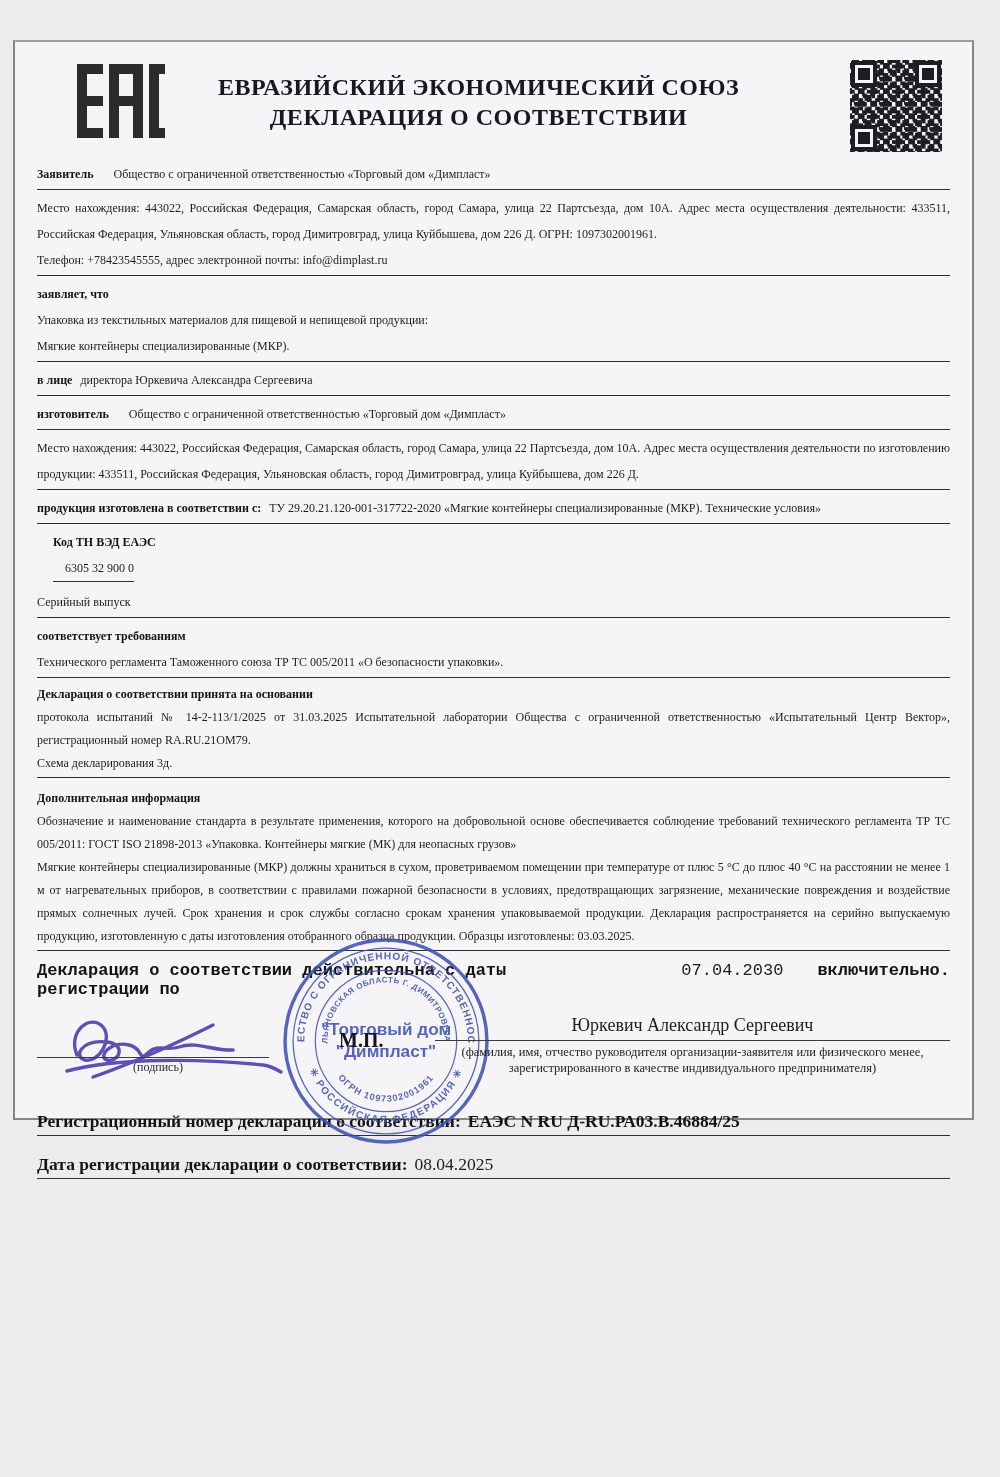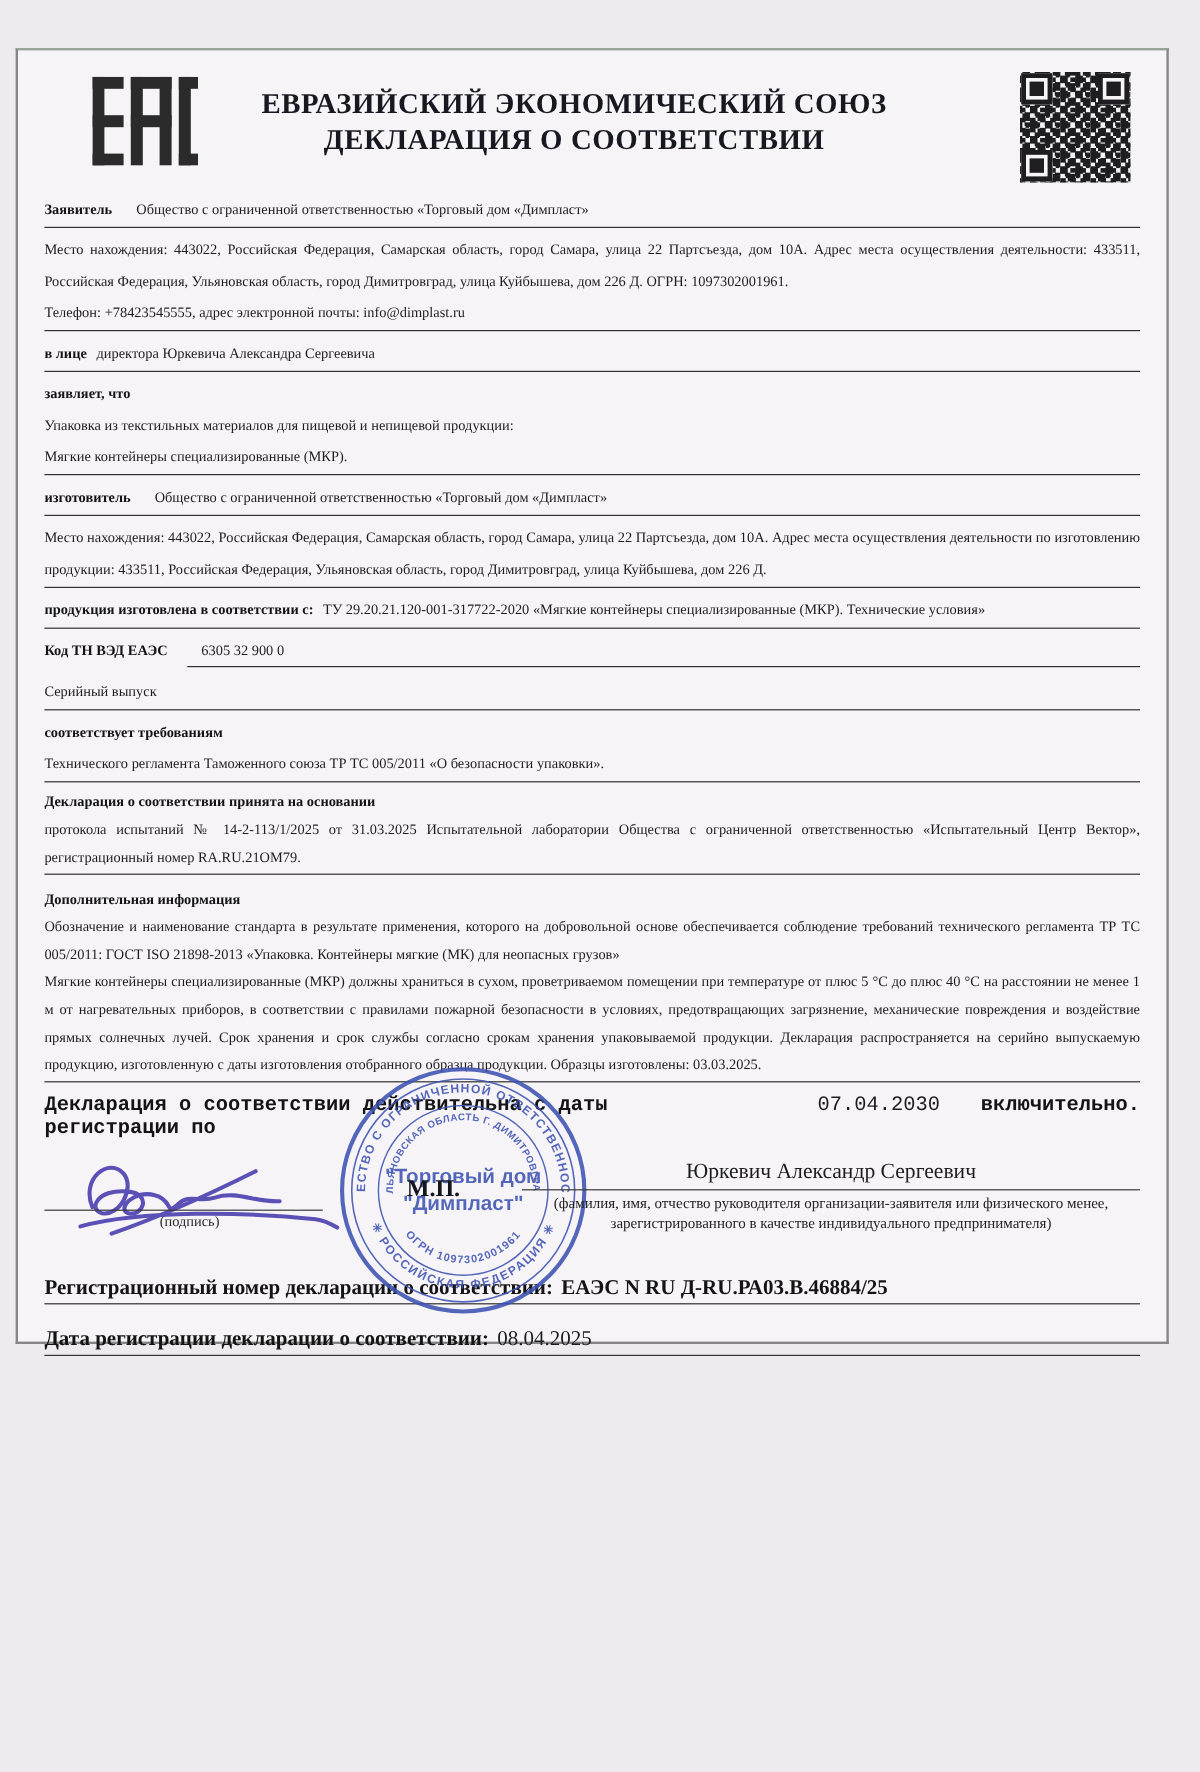--- a/index.html
+++ b/index.html
@@ -38,21 +38,21 @@
   .qr-f.bl{left:1px;bottom:1px;}
   
   .sec{padding:5px 0 2px;border-bottom:1.6px solid #30302f;font-size:12px;line-height:26px;}
   .sec.noline{border-bottom:none;}
   .b{font-weight:bold;color:#141414;}
   .lbl-gap{margin-right:20px;}
   .lbl-gap-sm{margin-right:8px;}
   .just{text-align:justify;margin:0;}
   .tight{line-height:23px;}
   .tight p{margin:0;}
-  .row-flex{display:flex;align-items:baseline;}
+  .row-flex{display:flex;align-items:baseline;flex-direction:column;}
   .row-flex .fill{flex:1;margin-left:16px;padding-left:12px;border-bottom:1.6px solid #30302f;}
   .valid-row{display:flex;align-items:baseline;padding:10px 0 4px;font-size:17px;font-family:Liberation Mono, monospace;}
   .valid-row .date{margin-left:56px;}
   .valid-row .suffix{margin-left:34px;}
   
   .sigrow{position:relative;height:98px;margin-top:2px;font-size:17px;}
   .sig-svg{position:absolute;left:18px;top:0;}
   .sig-line{position:absolute;left:0;top:52px;width:232px;border-top:1.6px solid #3a3a3a;}
   .sig-caption{position:absolute;left:56px;top:55px;width:130px;text-align:center;font-size:12px;color:#2a2a2a;}
   .stamp{position:absolute;left:243px;top:-70px;opacity:.87;}
@@ -101,30 +101,30 @@
   <div class="sec">
     <span class="b lbl-gap">Заявитель</span><span>Общество с ограниченной ответственностью «Торговый дом «Димпласт»</span>
   </div>
 
   <div class="sec">
     <p class="just">Место нахождения: 443022, Российская Федерация, Самарская область, город Самара, улица 22 Партсъезда, дом 10А. Адрес места осуществления деятельности: 433511, Российская Федерация, Ульяновская область, город Димитровград, улица Куйбышева, дом 226 Д. ОГРН: 1097302001961.</p>
     <div>Телефон: +78423545555, адрес электронной почты: info@dimplast.ru</div>
   </div>
 
   <div class="sec">
-    <span class="b lbl-gap-sm">в лице</span><span>директора Юркевича Александра Сергеевича</span>
-  </div>
-
-  <div class="sec">
     <div class="b">заявляет, что</div>
     <div>Упаковка из текстильных материалов для пищевой и непищевой продукции:</div>
     <div>Мягкие контейнеры специализированные (МКР).</div>
   </div>
 
   <div class="sec">
+    <span class="b lbl-gap-sm">в лице</span><span>директора Юркевича Александра Сергеевича</span>
+  </div>
+
+  <div class="sec">
     <span class="b lbl-gap">изготовитель</span><span>Общество с ограниченной ответственностью «Торговый дом «Димпласт»</span>
   </div>
 
   <div class="sec">
     <p class="just">Место нахождения: 443022, Российская Федерация, Самарская область, город Самара, улица 22 Партсъезда, дом 10А. Адрес места осуществления деятельности по изготовлению продукции: 433511, Российская Федерация, Ульяновская область, город Димитровград, улица Куйбышева, дом 226 Д.</p>
   </div>
 
   <div class="sec">
     <span class="b lbl-gap-sm">продукция изготовлена в соответствии с:</span><span>ТУ 29.20.21.120-001-317722-2020 «Мягкие контейнеры специализированные (МКР). Технические условия»</span>
   </div>
@@ -139,20 +139,21 @@
   </div>
 
   <div class="sec">
     <div class="b">соответствует требованиям</div>
     <div>Технического регламента Таможенного союза ТР ТС 005/2011 «О безопасности упаковки».</div>
   </div>
 
   <div class="sec tight">
     <div class="b">Декларация о соответствии принята на основании</div>
     <p class="just">протокола испытаний № 14-2-113/1/2025 от 31.03.2025 Испытательной лаборатории Общества с ограниченной ответственностью «Испытательный Центр Вектор», регистрационный номер RA.RU.21OM79.</p>
+    <div>Схема декларирования 3д.</div>
   </div>
 
   <div class="sec tight" style="padding-top:9px;">
     <div class="b">Дополнительная информация</div>
     <p class="just">Обозначение и наименование стандарта в результате применения, которого на добровольной основе обеспечивается соблюдение требований технического регламента ТР ТС 005/2011: ГОСТ ISO 21898-2013 «Упаковка. Контейнеры мягкие (МК) для неопасных грузов»</p>
     <p class="just">Мягкие контейнеры специализированные (МКР) должны храниться в сухом, проветриваемом помещении при температуре от плюс 5 °С до плюс 40 °С на расстоянии не менее 1 м от нагревательных приборов, в соответствии с правилами пожарной безопасности в условиях, предотвращающих загрязнение, механические повреждения и воздействие прямых солнечных лучей. Срок хранения и срок службы согласно срокам хранения упаковываемой продукции. Декларация распространяется на серийно выпускаемую продукцию, изготовленную с даты изготовления отобранного образца продукции. Образцы изготовлены: 03.03.2025.</p>
   </div>
 
   <div class="valid-row">
     <span class="b">Декларация о соответствии действительна с даты регистрации по</span>

